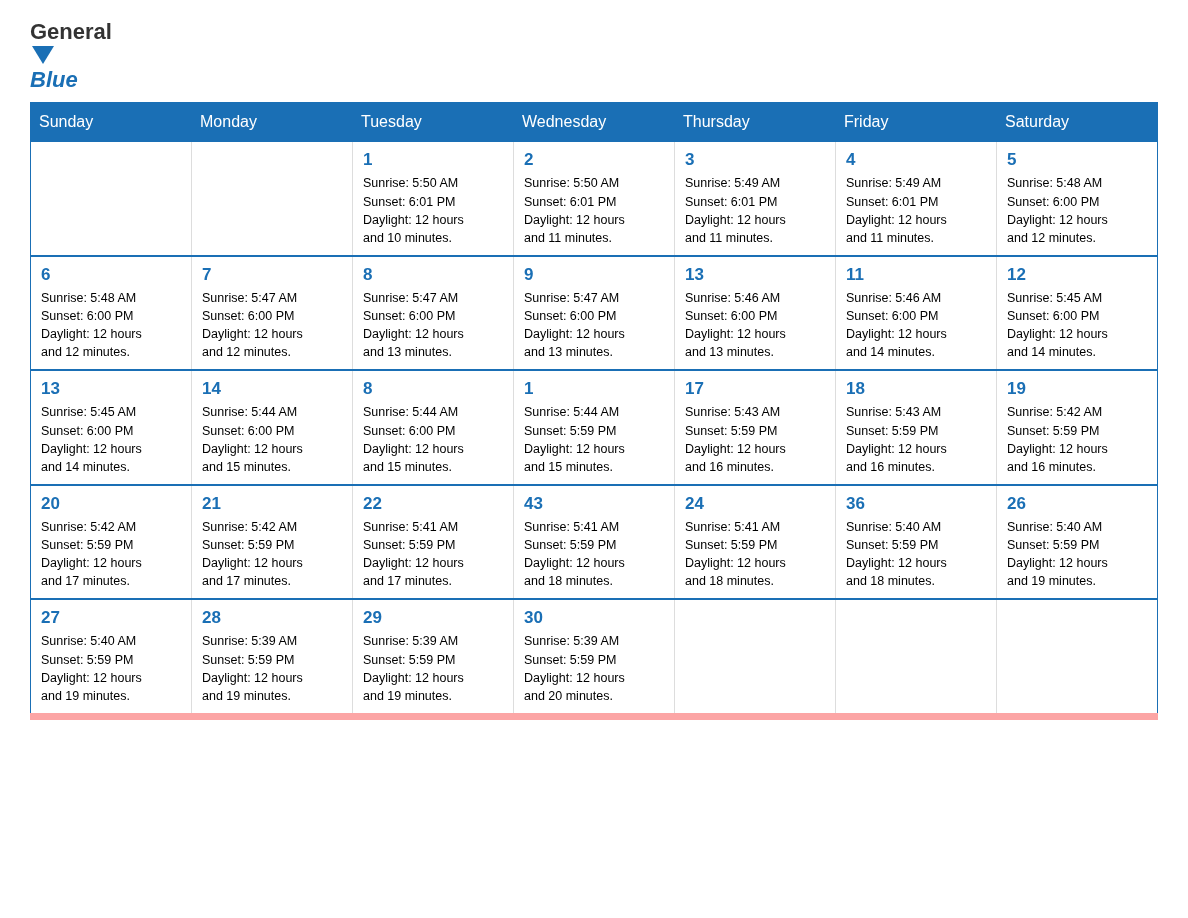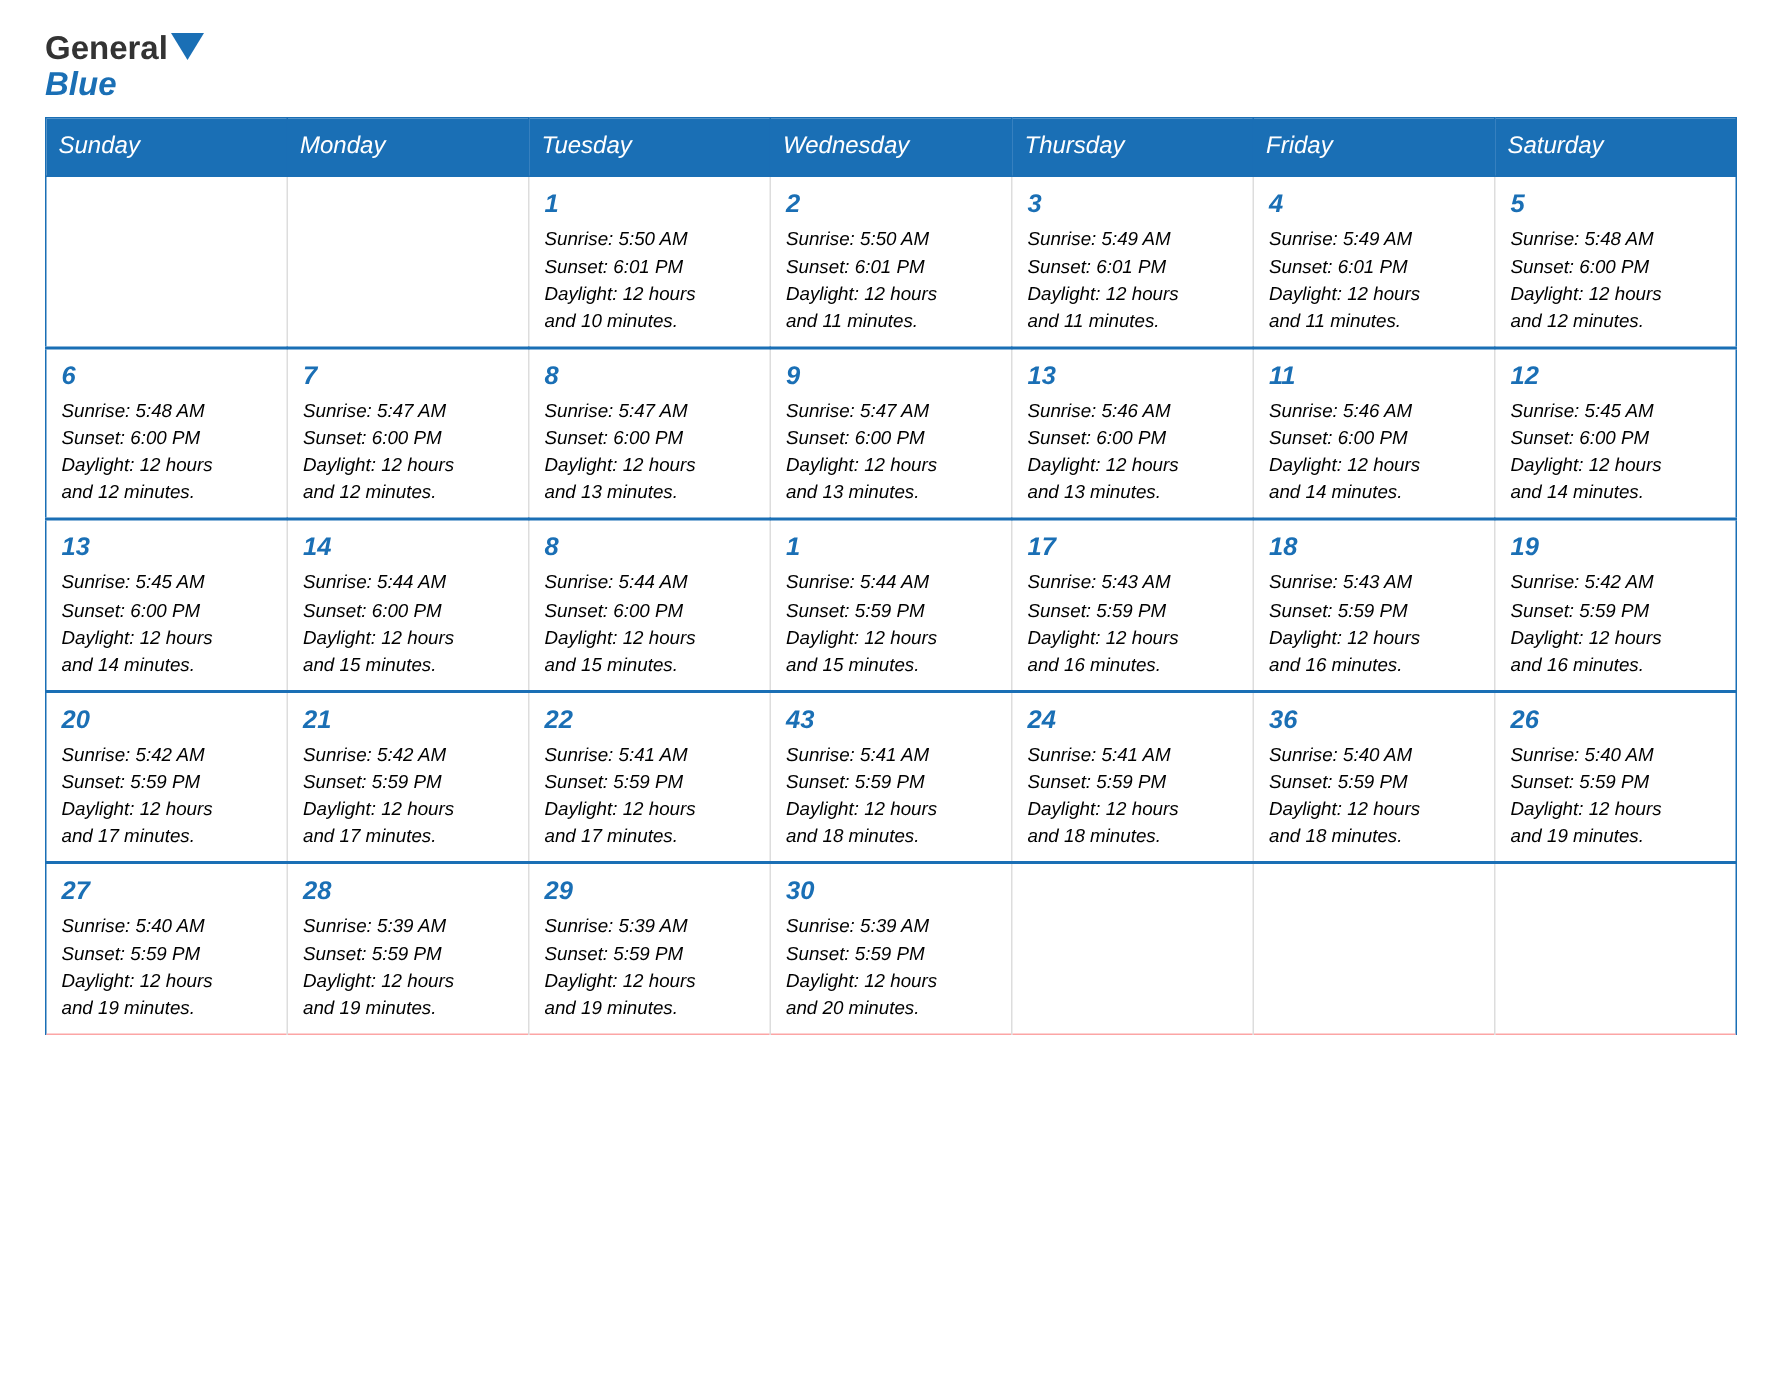--- a/index.html
+++ b/index.html
@@ -22,41 +22,41 @@
       font-weight: bold;
       color: #333;
       line-height: 1.1;
     }
     .logo-wrapper {
       display: flex;
       flex-direction: column;
     }
     .logo-line1 {
       display: flex;
-      align-items: center;
+      align-items: flex-start;
+      flex-direction: column;
     }
     .title-area {
       text-align: right;
     }
     .month-title {
       font-size: 52px;
       font-weight: 300;
       color: #222;
       line-height: 1.1;
     }
     .location {
       font-size: 20px;
       color: #555;
       margin-top: 4px;
     }
     .calendar {
       width: 100%;
       border-collapse: collapse;
       margin-top: 8px;
-      font-style: italic;
     }
     .calendar thead tr {
       background-color: #1a6fb5;
       color: white;
     }
     .calendar thead th {
       padding: 10px 8px;
       text-align: left;
       font-size: 16px;
       font-weight: normal;
@@ -89,21 +89,21 @@
     }
     .day-info {
       font-size: 12.5px;
       color: #000000;
       line-height: 1.45;
     }
     .empty-cell {
       background: #fff;
     }
     .calendar tbody tr:last-child {
-      border-bottom: 1px solid #fca5a5;
+      border-bottom: 7px solid #fca5a5;
     }
   </style>
 </head>
 <body>
 
 <div class="header">
   <div class="logo-wrapper">
     <div class="logo-line1">
       <span class="logo-text">General</span>
       <svg width="22" height="22" viewBox="0 0 22 22" style="margin-left:2px;margin-top:2px;">

